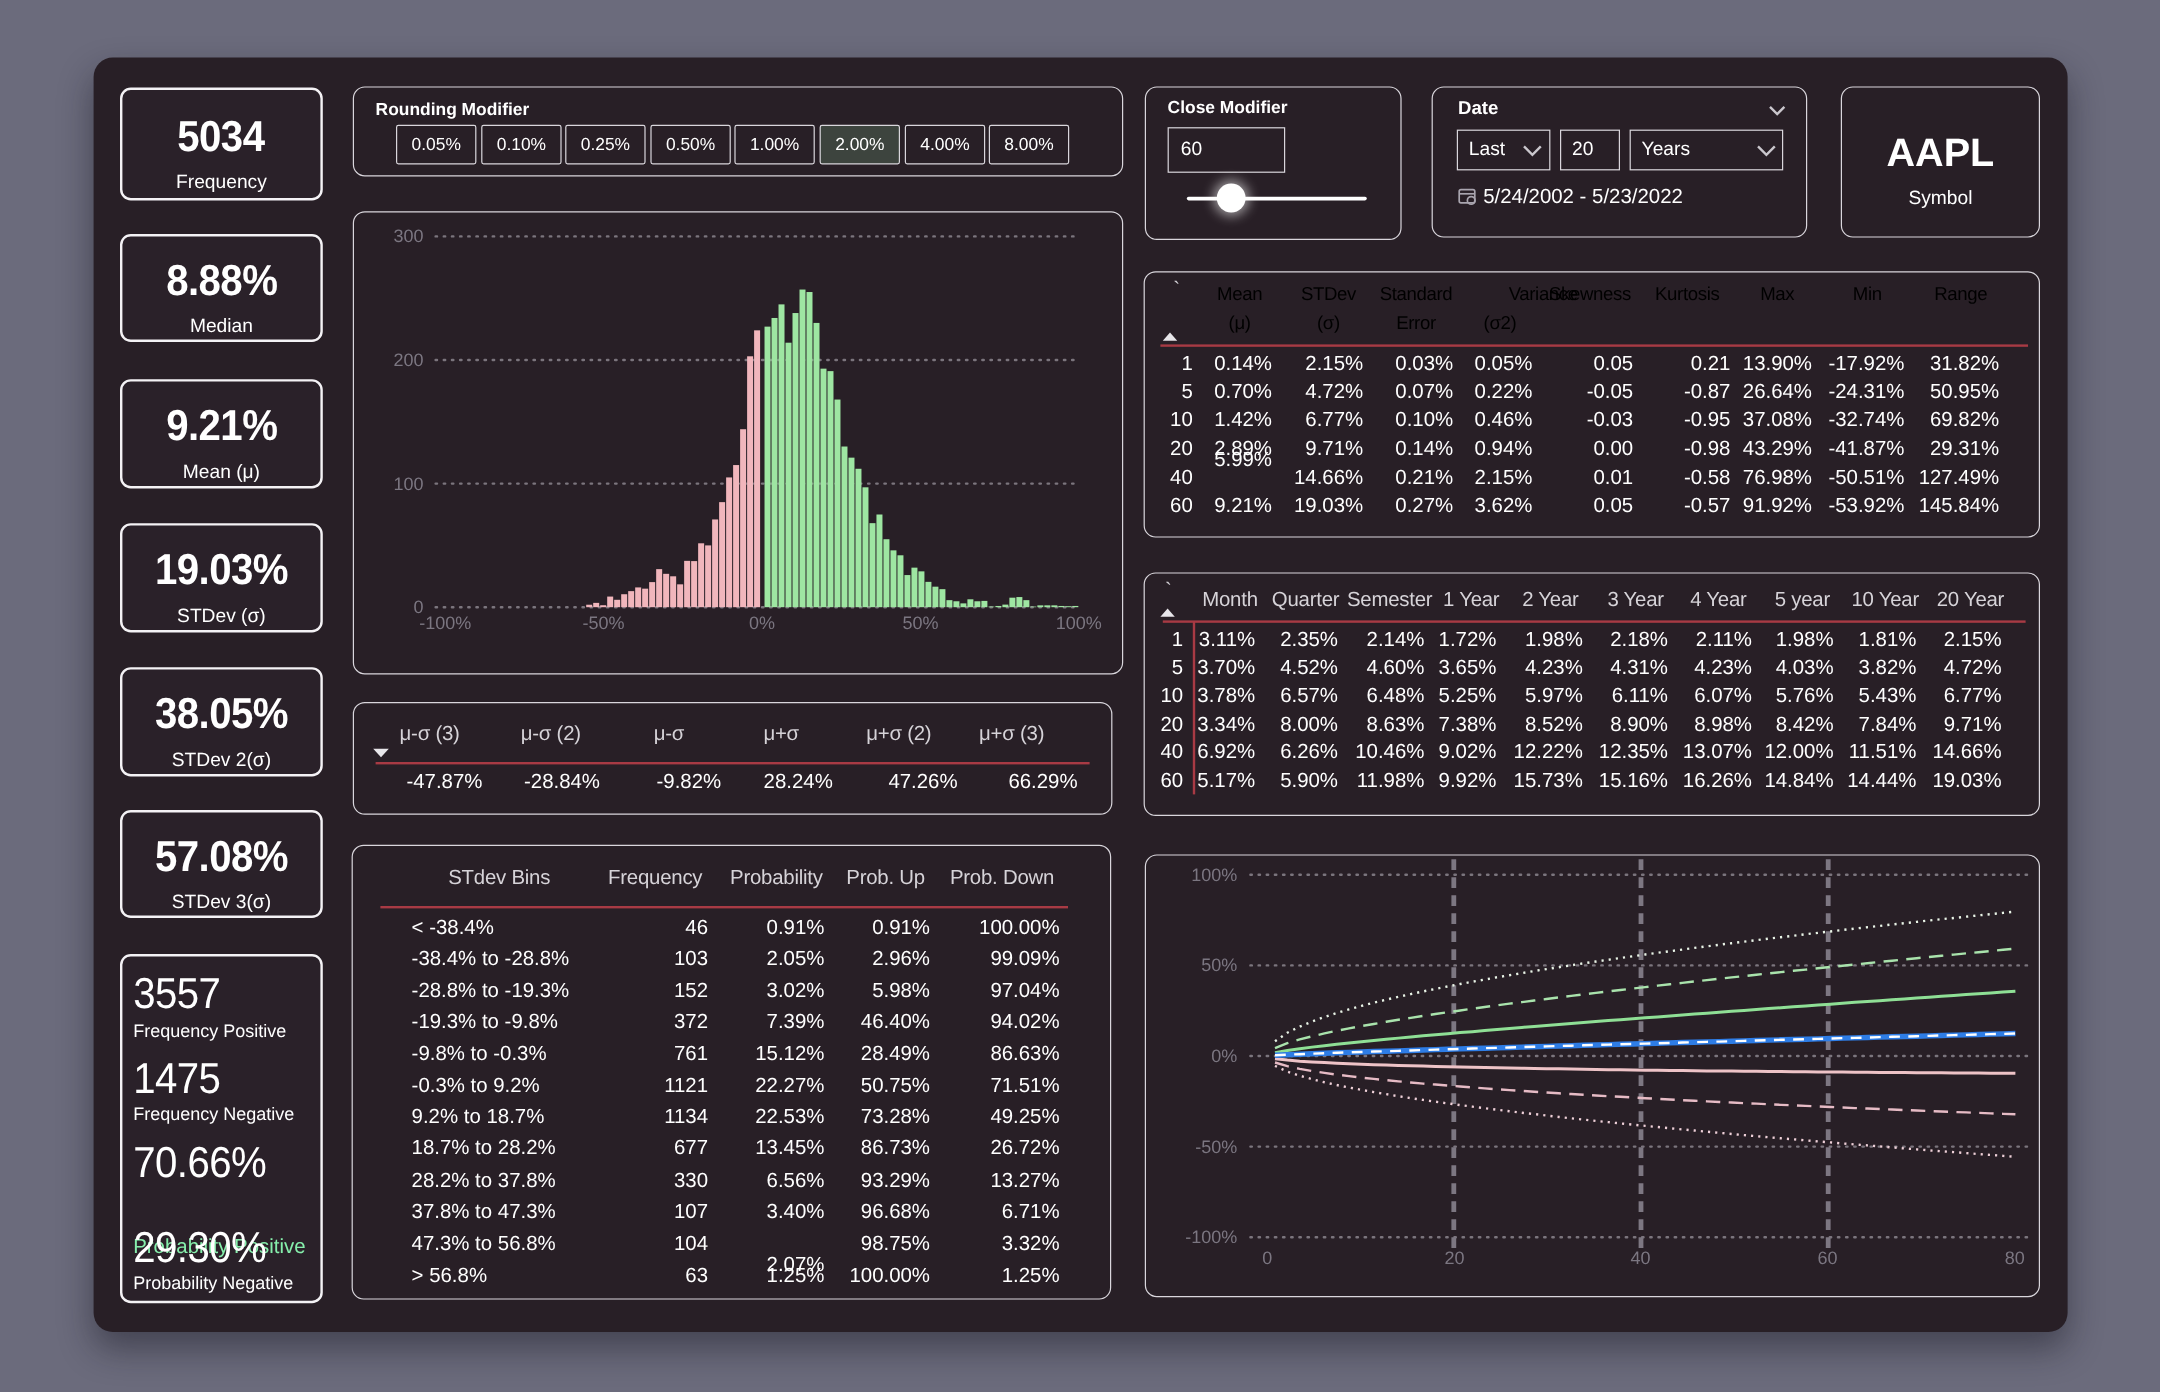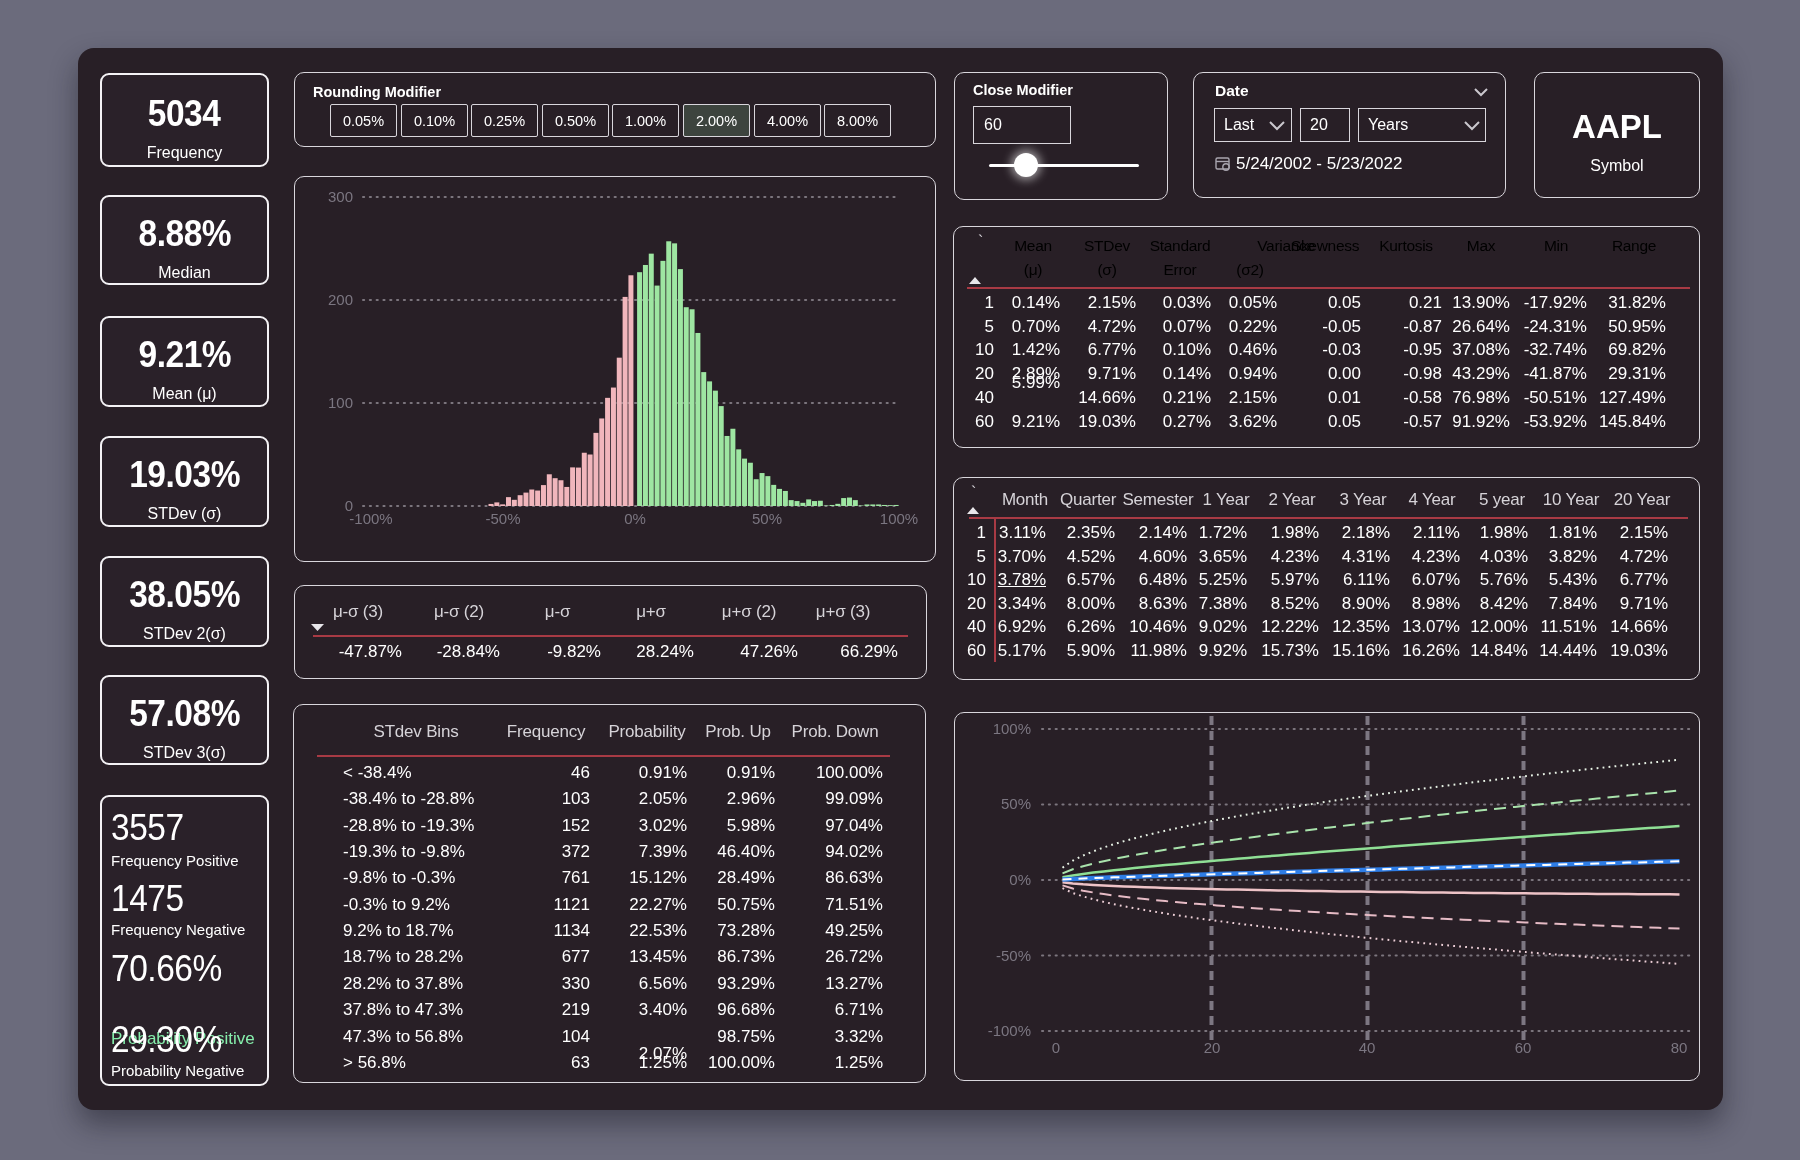--- a/index.html
+++ b/index.html
@@ -218,21 +218,21 @@
 <div class="ab r val" style="right:1210px;top:957.4500000000002px;">677</div>
 <div class="ab r val" style="right:1113px;top:957.4500000000002px;">13.45%</div>
 <div class="ab r val" style="right:1025px;top:957.4500000000002px;">86.73%</div>
 <div class="ab r val" style="right:917px;top:957.4500000000002px;">26.72%</div>
 <div class="ab l val" style="left:343px;top:983.8000000000002px;">28.2% to 37.8%</div>
 <div class="ab r val" style="right:1210px;top:983.8000000000002px;">330</div>
 <div class="ab r val" style="right:1113px;top:983.8000000000002px;">6.56%</div>
 <div class="ab r val" style="right:1025px;top:983.8000000000002px;">93.29%</div>
 <div class="ab r val" style="right:917px;top:983.8000000000002px;">13.27%</div>
 <div class="ab l val" style="left:343px;top:1010.1500000000002px;">37.8% to 47.3%</div>
-<div class="ab r val" style="right:1210px;top:1010.1500000000002px;">219</div>
+<div class="ab r val" style="right:1210px;top:1010.1500000000002px;">107</div>
 <div class="ab r val" style="right:1113px;top:1010.1500000000002px;">3.40%</div>
 <div class="ab r val" style="right:1025px;top:1010.1500000000002px;">96.68%</div>
 <div class="ab r val" style="right:917px;top:1010.1500000000002px;">6.71%</div>
 <div class="ab l val" style="left:343px;top:1036.5000000000002px;">47.3% to 56.8%</div>
 <div class="ab r val" style="right:1210px;top:1036.5000000000002px;">104</div>
 <div class="ab r val" style="right:1113px;top:1036.5000000000002px;margin-top:17px;">2.07%</div>
 <div class="ab r val" style="right:1025px;top:1036.5000000000002px;">98.75%</div>
 <div class="ab r val" style="right:917px;top:1036.5000000000002px;">3.32%</div>
 <div class="ab l val" style="left:343px;top:1062.8500000000001px;">&gt; 56.8%</div>
 <div class="ab r val" style="right:1210px;top:1062.8500000000001px;">63</div>
@@ -377,21 +377,21 @@
 <div class="ab r val" style="right:685px;top:556.5px;">4.52%</div>
 <div class="ab r val" style="right:613px;top:556.5px;">4.60%</div>
 <div class="ab r val" style="right:553px;top:556.5px;">3.65%</div>
 <div class="ab r val" style="right:481px;top:556.5px;">4.23%</div>
 <div class="ab r val" style="right:410px;top:556.5px;">4.31%</div>
 <div class="ab r val" style="right:340px;top:556.5px;">4.23%</div>
 <div class="ab r val" style="right:272px;top:556.5px;">4.03%</div>
 <div class="ab r val" style="right:203px;top:556.5px;">3.82%</div>
 <div class="ab r val" style="right:132px;top:556.5px;">4.72%</div>
 <div class="ab r val" style="right:814px;top:580.0px;">10</div>
-<div class="ab r val" style="right:754px;top:580.0px;text-decoration:underline;">3.78%</div>
+<div class="ab r val" style="right:754px;top:580.0px;">3.78%</div>
 <div class="ab r val" style="right:685px;top:580.0px;">6.57%</div>
 <div class="ab r val" style="right:613px;top:580.0px;">6.48%</div>
 <div class="ab r val" style="right:553px;top:580.0px;">5.25%</div>
 <div class="ab r val" style="right:481px;top:580.0px;">5.97%</div>
 <div class="ab r val" style="right:410px;top:580.0px;">6.11%</div>
 <div class="ab r val" style="right:340px;top:580.0px;">6.07%</div>
 <div class="ab r val" style="right:272px;top:580.0px;">5.76%</div>
 <div class="ab r val" style="right:203px;top:580.0px;">5.43%</div>
 <div class="ab r val" style="right:132px;top:580.0px;">6.77%</div>
 <div class="ab r val" style="right:814px;top:603.5px;">20</div>

